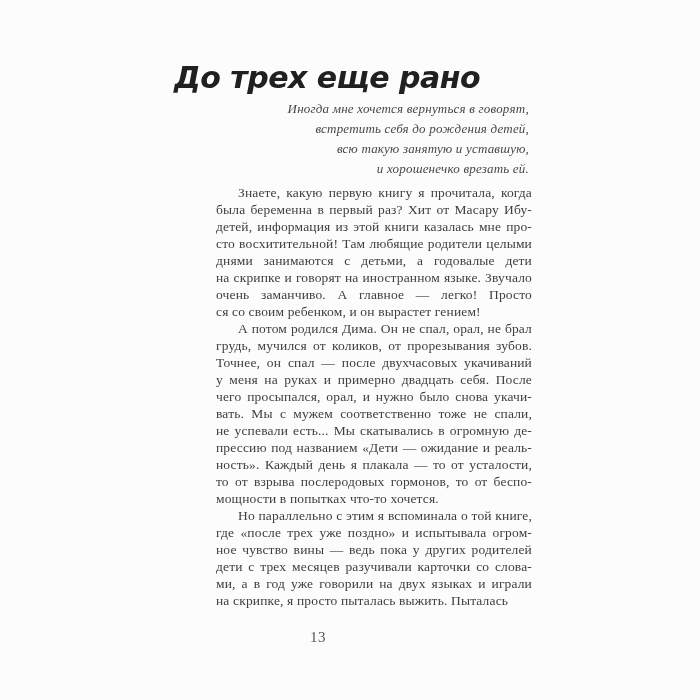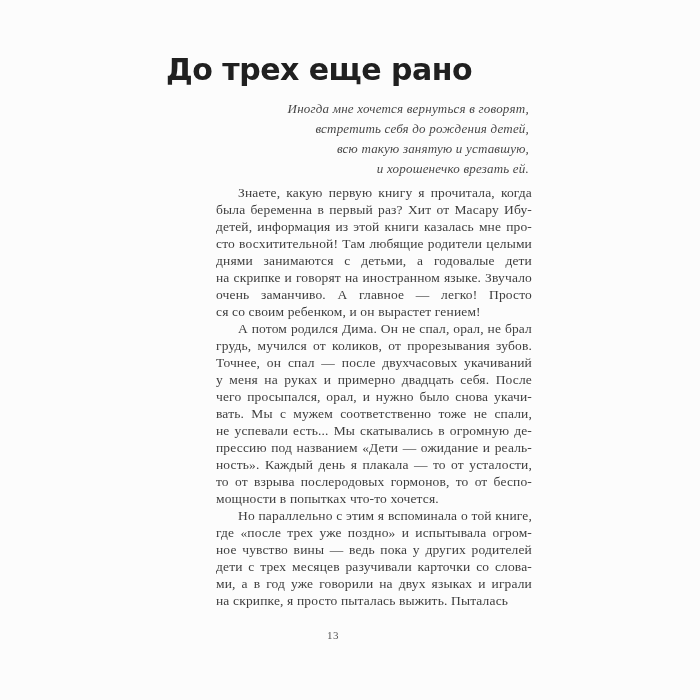--- a/index.html
+++ b/index.html
@@ -16,22 +16,23 @@
   }
   .book-page {
     position: absolute;
     inset: 0;
     background: var(--bg, #fcfcfc);
   }
   .title {
     position: absolute;
     left: 166px;
     top: 50px;
-    margin: 0;
+    margin: 8px;
     font-family: "DejaVu Sans", sans-serif;
+    font-style: italic;
     font-weight: 700;
     font-size: 30px;
     line-height: 40px;
     letter-spacing: -0.5px;
     color: var(--title, #202020);
     white-space: nowrap;
   }
   .epigraph {
     position: absolute;
     top: 99px;
@@ -63,23 +64,23 @@
   }
   .line.first {
     text-indent: 22px;
   }
   .line.last {
     text-align-last: left;
   }
   .page-number {
     position: absolute;
     top: 629px;
-    left: 333px;
+    left: 318px;
     transform: translateX(-50%);
-    font-size: 11px;
+    font-size: 15px;
     letter-spacing: 0.5px;
     color: var(--folio, #565656);
   }
 </style>
 </head>
 <body style="--bg: #fcfcfc; --title: #202020; --text: #3e3e3e; --epigraph: #474747; --folio: #565656;">
 
 <div class="book-page">
 
   <h1 class="title">До трех еще рано</h1>

